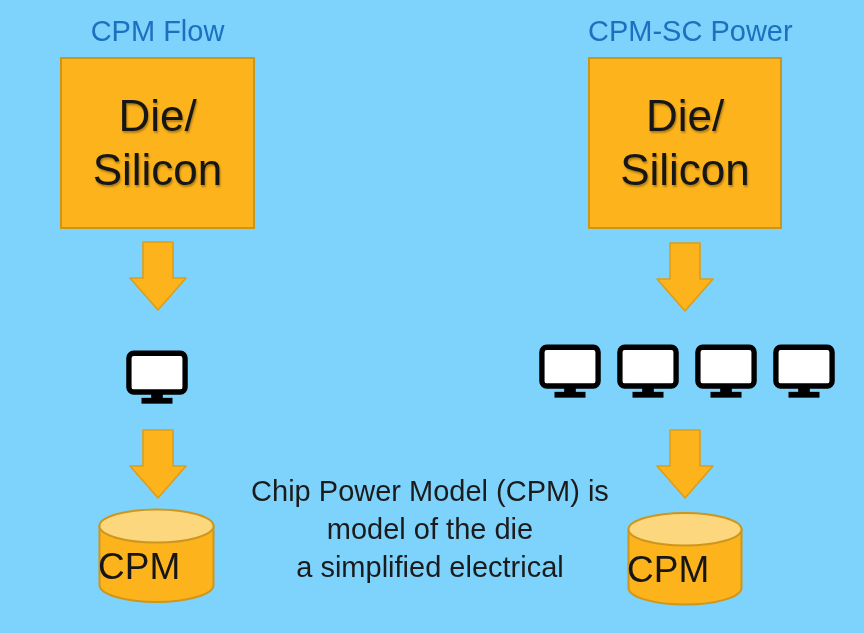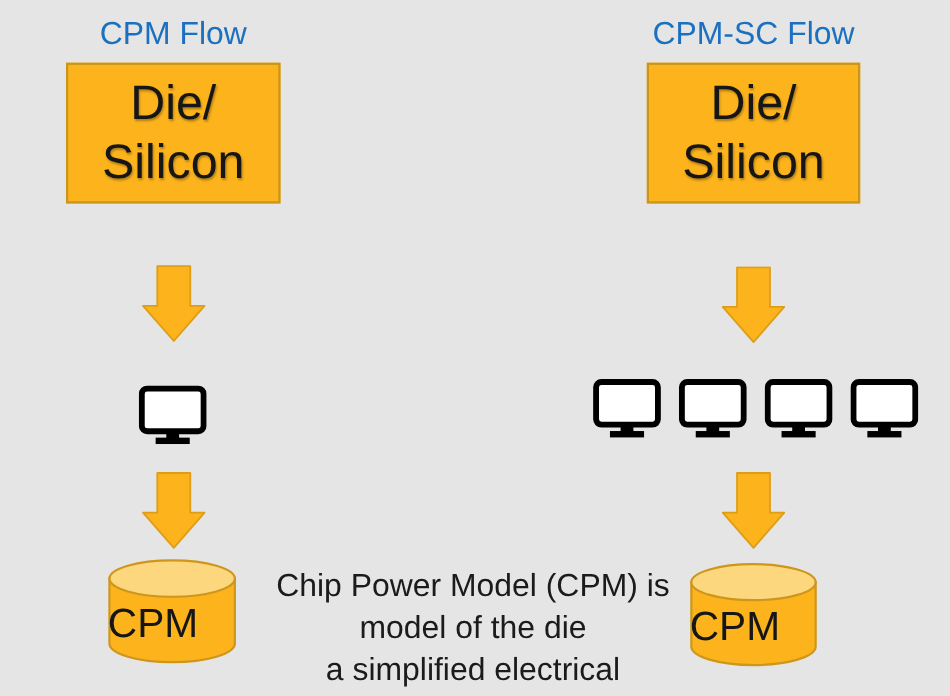--- a/index.html
+++ b/index.html
@@ -1,43 +1,43 @@
 <!DOCTYPE html>
 <html><head>
 <meta charset="utf-8">
 <style>
   html,body{margin:0;padding:0;background:#ffffff;}
   .canvas{
-    position:relative;width:864px;height:633px;background:#e5e5e5;overflow:hidden;
+    position:relative;width:864px;height:633px;background:#7dd3fc;overflow:hidden;
     font-family:"Liberation Sans", sans-serif;
   }
   .flow-title{
     position:absolute;top:13px;height:36px;line-height:36px;
     text-align:center;font-size:29px;color:#1C70C0;font-weight:400;
     white-space:nowrap;
   }
   .die-box{
-    position:absolute;top:57px;height:128px;box-sizing:border-box;
+    position:absolute;top:57px;height:172px;box-sizing:border-box;
     background:#FCB31C;border:2px solid #C9951A;
     display:flex;flex-direction:column;justify-content:center;align-items:center;
   }
   .die-box .line{
     font-size:44px;line-height:54px;color:#161616;text-align:center;
     text-shadow:1px 2px 2px rgba(0,0,0,0.30);
   }
   .arrow{position:absolute;width:58px;height:70px;}
   .monitor{display:inline-block;}
   .monitors-row{position:absolute;display:flex;gap:16px;}
   .cylinder{position:absolute;}
   .cyl-label{
     position:absolute;left:0;top:38px;width:100%;
     font-size:37px;color:#161616;
   }
   .caption{
-    position:absolute;left:240px;top:514px;width:380px;
+    position:absolute;left:240px;top:472px;width:380px;
     font-size:29px;line-height:38px;text-align:center;color:#1b1b1b;
   }
   svg{display:block;}
 </style>
 </head>
 <body>
 
 <div class="canvas">
 
   <div class="flow-title" style="left:60px;width:195px;">CPM Flow</div>
@@ -70,21 +70,21 @@
   </div>
 
   <div class="cylinder" style="left:98px;top:508px;width:117px;height:96px;">
     <svg viewBox="0 0 117 96" width="117" height="96">
       <path d="M 1.5 18 v 59 a 57 17 0 0 0 114 0 v -59 z" fill="#FCB31C" stroke="#CE961B" stroke-width="2"></path>
       <ellipse cx="58.5" cy="18" rx="57" ry="16.5" fill="#FCD77E" stroke="#CE961B" stroke-width="2"></ellipse>
     </svg>
     <div class="cyl-label">CPM</div>
   </div>
 
-  <div class="flow-title" style="left:588px;width:194px;">CPM-SC Flow</div>
+  <div class="flow-title" style="left:588px;width:194px;">CPM-SC Power</div>
 
   <div class="die-box" style="left:588px;width:194px;">
     <div class="line">Die/</div>
     <div class="line">Silicon</div>
   </div>
 
   <div class="arrow" style="left:656px;top:242px;">
     <svg viewBox="0 0 58 70" width="58" height="70">
       <polygon points="14,1 44,1 44,37 57,37 29,69 1,37 14,37" fill="#FCB31C" stroke="#DE9D17" stroke-width="1.6" stroke-linejoin="round"></polygon>
     </svg>

